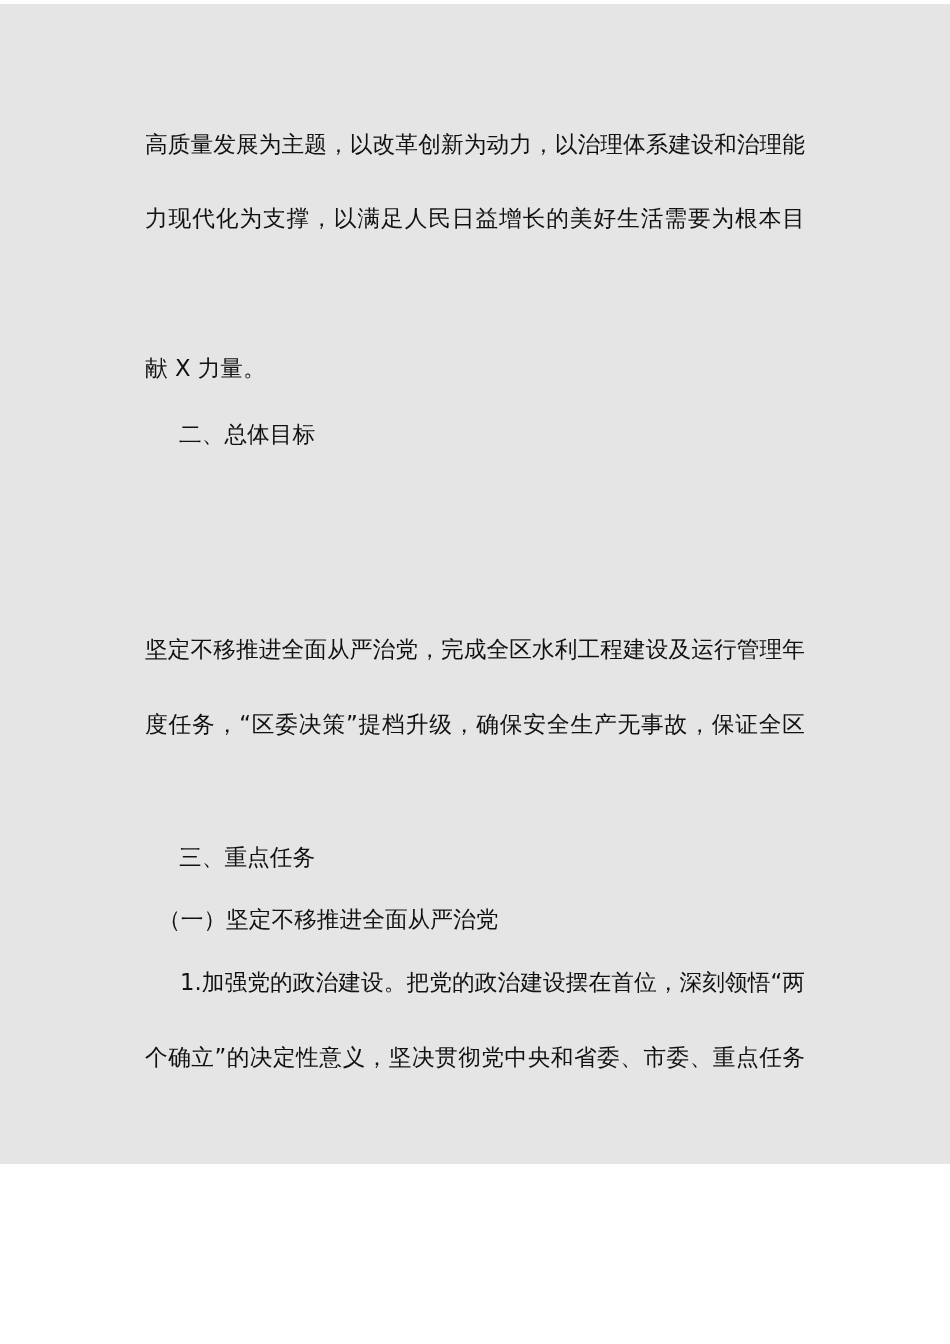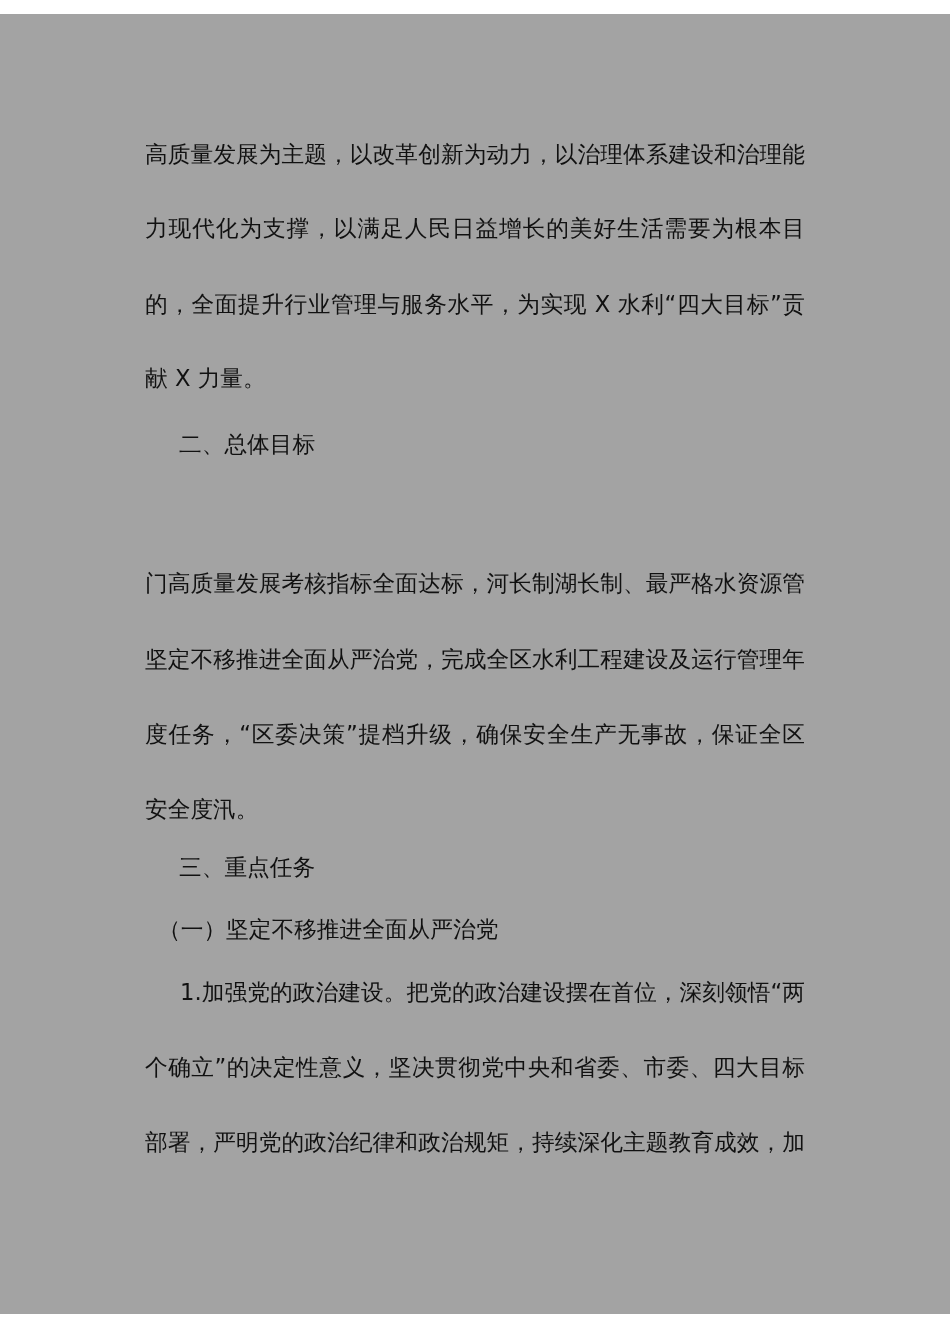--- a/index.html
+++ b/index.html
@@ -1,36 +1,32 @@
 <!DOCTYPE html>
 <html><head>
 <meta charset="utf-8">
 <style>
   html, body { margin: 0; padding: 0; background: #ffffff; }
   body { width: 950px; height: 1344px; position: relative; overflow: hidden;
          font-family: "DejaVu Sans", "Liberation Sans", sans-serif; color: #111; }
-  .page { position: absolute; left: 0; top: 14px; width: 950px; height: 1300px; background: #a3a3a3; }
+  .page { position: absolute; left: 0; top: 4px; width: 950px; height: 1160px; background: #e5e5e5; }
   .line { position: absolute; left: 145px; width: 660px; font-size: 22.7px; line-height: 28px;
           white-space: nowrap; letter-spacing: 0; }
   .justify { text-align: justify; text-align-last: justify; }
   .indent { left: 180px; width: 625px; }
   .indent-h { left: 179px; }
   .indent-sub { left: 158px; }
 </style>
 </head>
 <body>
 
 <div class="page">
   <div class="line justify" style="top:126px">高质量发展为主题，以改革创新为动力，以治理体系建设和治理能</div>
   <div class="line justify" style="top:200px">力现代化为支撑，以满足人民日益增长的美好生活需要为根本目</div>
-  <div class="line justify" style="top:276px">的，全面提升行业管理与服务水平，为实现 X 水利“四大目标”贡</div>
   <div class="line" style="top:350px">献 X 力量。</div>
   <div class="line indent-h" style="top:416px">二、总体目标</div>
-  <div class="line justify" style="top:555px">门高质量发展考核指标全面达标，河长制湖长制、最严格水资源管</div>
   <div class="line justify" style="top:631px">坚定不移推进全面从严治党，完成全区水利工程建设及运行管理年</div>
   <div class="line justify" style="top:706px">度任务，“区委决策”提档升级，确保安全生产无事故，保证全区</div>
-  <div class="line" style="top:781px">安全度汛。</div>
   <div class="line indent-sub" style="top:901px">（一）坚定不移推进全面从严治党</div>
   <div class="line indent-h" style="top:839px">三、重点任务</div>
   <div class="line justify indent" style="top:964px">1.加强党的政治建设。把党的政治建设摆在首位，深刻领悟“两</div>
-  <div class="line justify" style="top:1039px">个确立”的决定性意义，坚决贯彻党中央和省委、市委、四大目标</div>
-  <div class="line justify" style="top:1114px">部署，严明党的政治纪律和政治规矩，持续深化主题教育成效，加</div>
+  <div class="line justify" style="top:1039px">个确立”的决定性意义，坚决贯彻党中央和省委、市委、重点任务</div>
 </div>
 
 </body></html>

